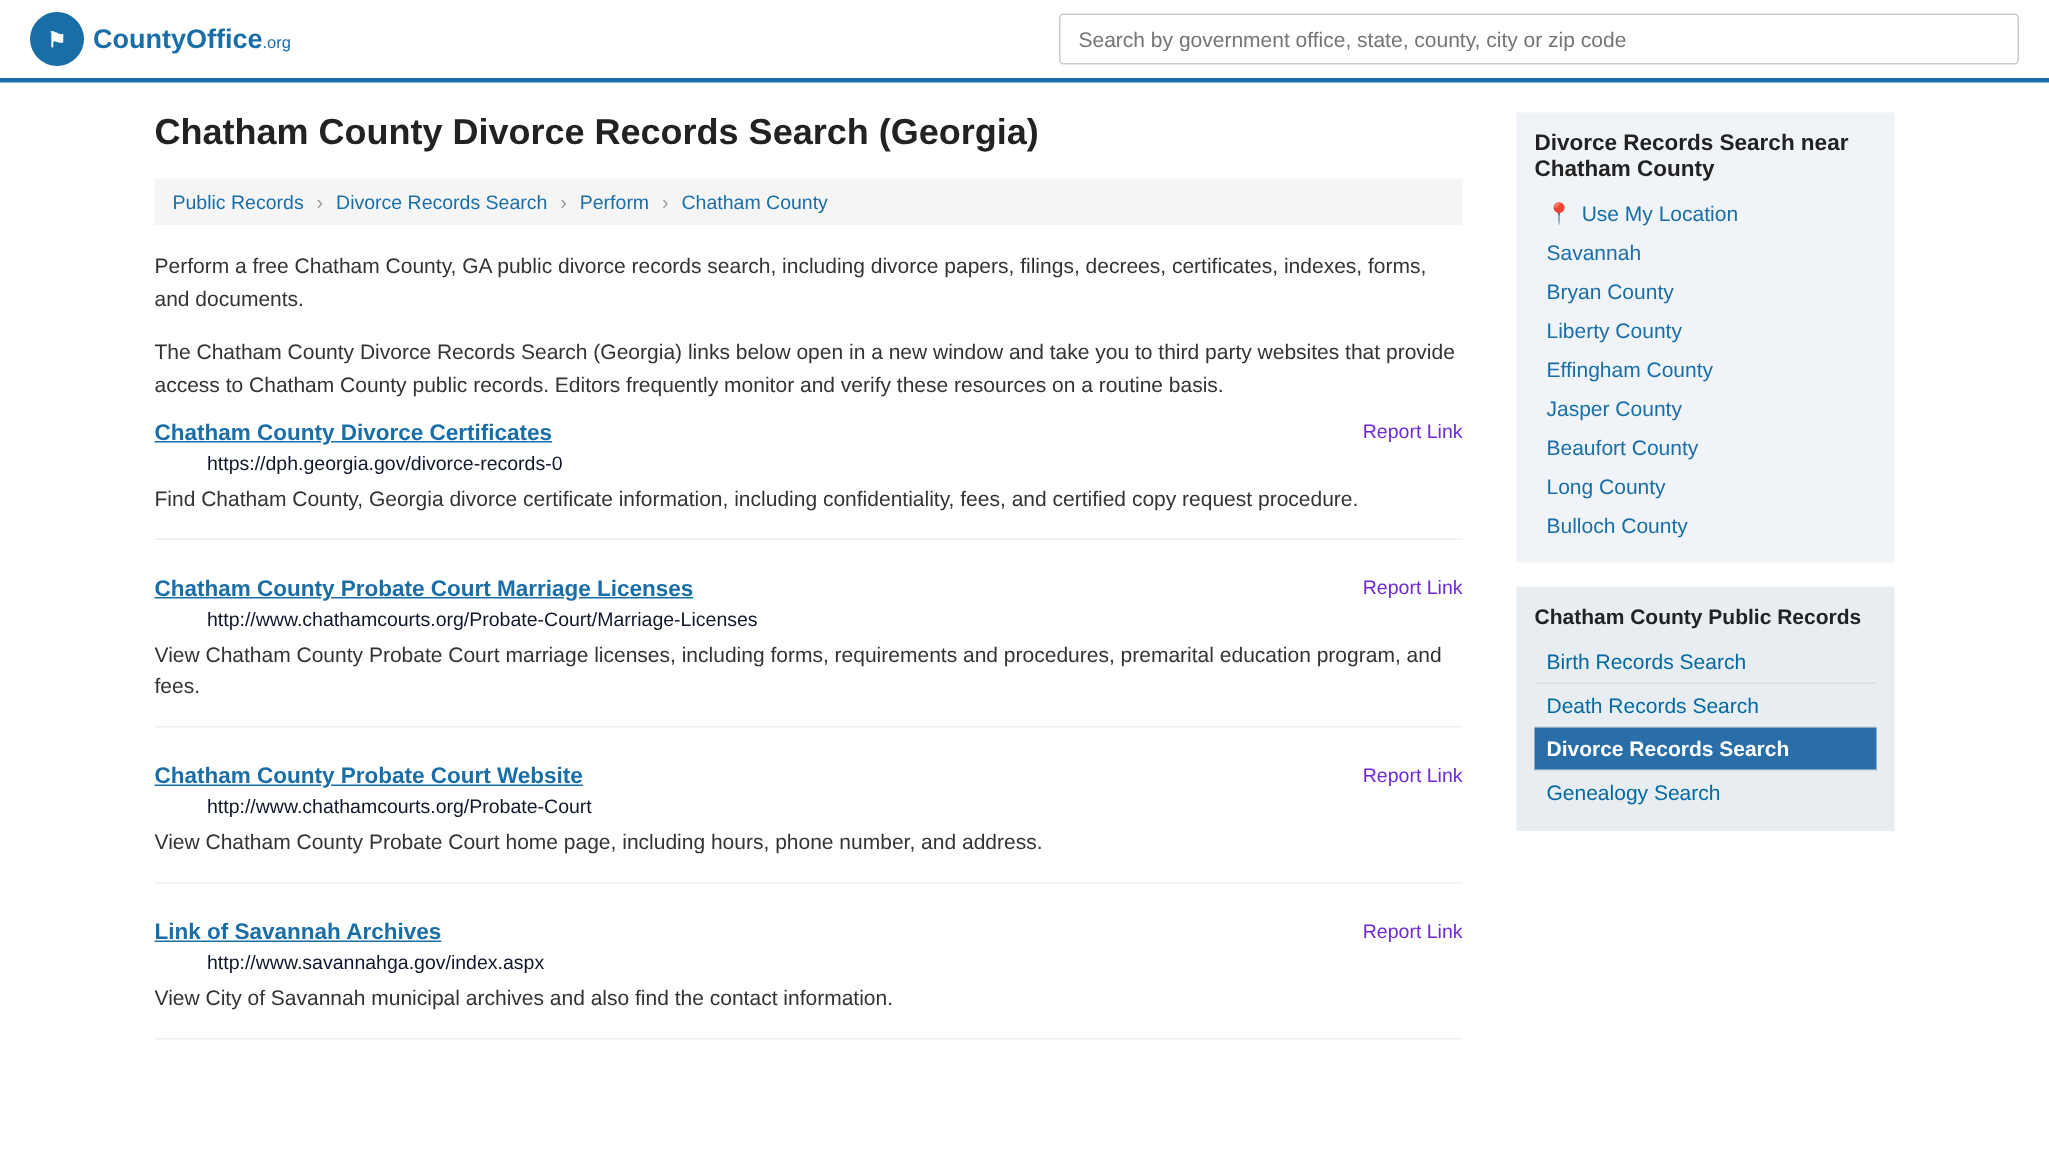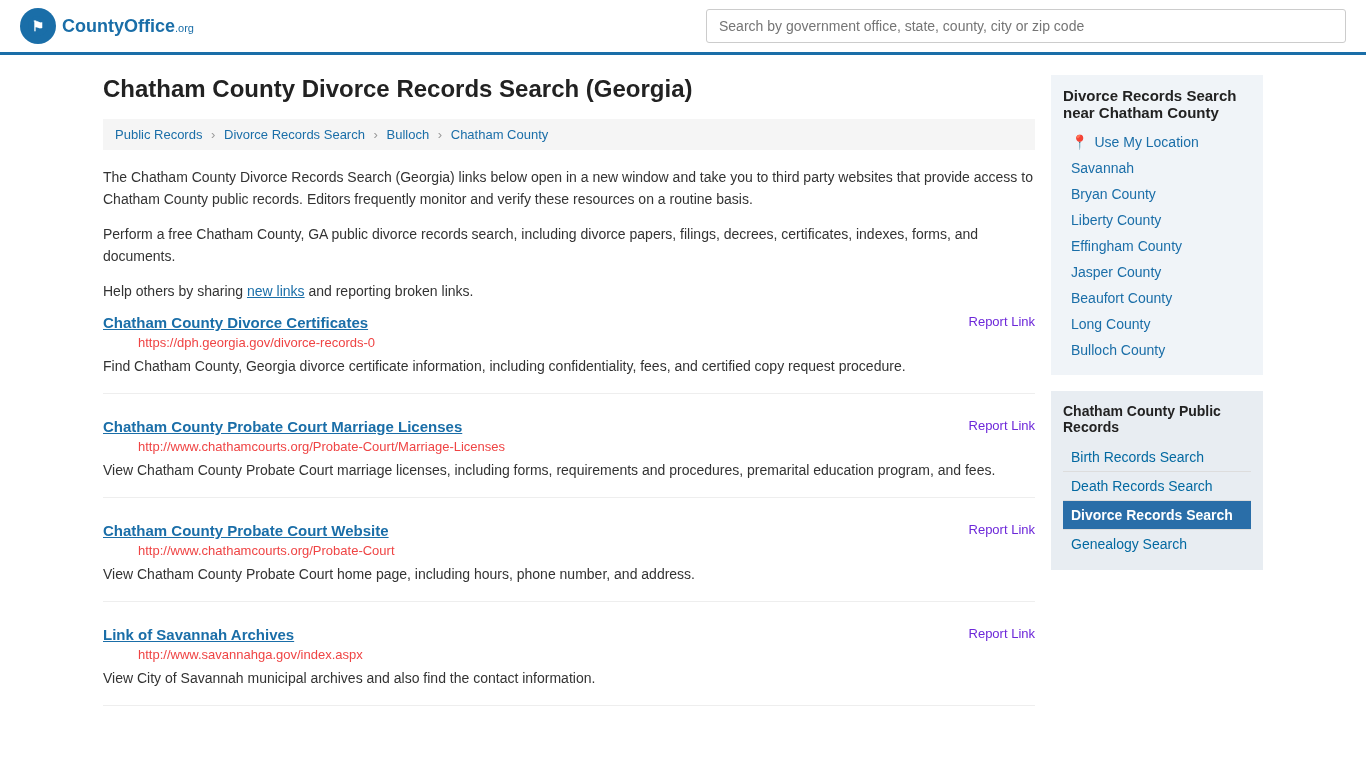--- a/index.html
+++ b/index.html
@@ -51,27 +51,27 @@
       color: #999;
       outline: none;
     }
 
     
     #main-container {
       max-width: 1200px;
       margin: 0 auto;
       padding: 20px 20px;
       display: flex;
-      gap: 16px;
+      gap: 36px;
     }
     #content-area {
       flex: 1;
     }
     #sidebar {
-      width: 212px;
+      width: 252px;
       flex-shrink: 0;
     }
 
     
     #page-title {
       font-size: 24px;
       font-weight: bold;
       color: #222;
       margin-bottom: 16px;
     }
@@ -123,21 +123,21 @@
       margin-bottom: 4px;
     }
     .report-link {
       font-size: 13px;
       color: #6d28d9;
       cursor: pointer;
       white-space: nowrap;
       margin-left: 10px;
     }
     .result-url {
-      color: #ef4444;
+      color: #0f172a;
       font-size: 13px;
       margin-bottom: 6px;
       padding-left: 35px;
     }
     .result-desc {
       font-size: 14px;
       color: #333;
       line-height: 1.5;
     }
 
@@ -225,30 +225,27 @@
 
   <div id="content-area">
 
     <h1 id="page-title">Chatham County Divorce Records Search (Georgia)</h1>
 
     <div id="breadcrumb">
       <a href="#">Public Records</a>
       <span class="sep">›</span>
       <a href="#">Divorce Records Search</a>
       <span class="sep">›</span>
-      <a href="#">Bulloch</a>
+      <a href="#">Perform</a>
       <span class="sep">›</span>
       <a href="#">Chatham County</a>
     </div>
 
+    <p class="description">Perform a free Chatham County, GA public divorce records search, including divorce papers, filings, decrees, certificates, indexes, forms, and documents.</p>
     <p class="description">The Chatham County Divorce Records Search (Georgia) links below open in a new window and take you to third party websites that provide access to Chatham County public records. Editors frequently monitor and verify these resources on a routine basis.</p>
-    <p class="description">Perform a free Chatham County, GA public divorce records search, including divorce papers, filings, decrees, certificates, indexes, forms, and documents.</p>
-    <p class="description">
-      <span>Help others by sharing </span><a class="inline-link" href="#">new links</a><span> and reporting broken links.</span>
-    </p>
 
     <div id="results-list">
 
       <div class="result-item">
         <div class="result-header">
           <a class="result-title" href="#">Chatham County Divorce Certificates</a>
           <span class="report-link">Report Link</span>
         </div>
         <div class="result-url">https://dph.georgia.gov/divorce-records-0</div>
         <div class="result-desc">Find Chatham County, Georgia divorce certificate information, including confidentiality, fees, and certified copy request procedure.</div>

